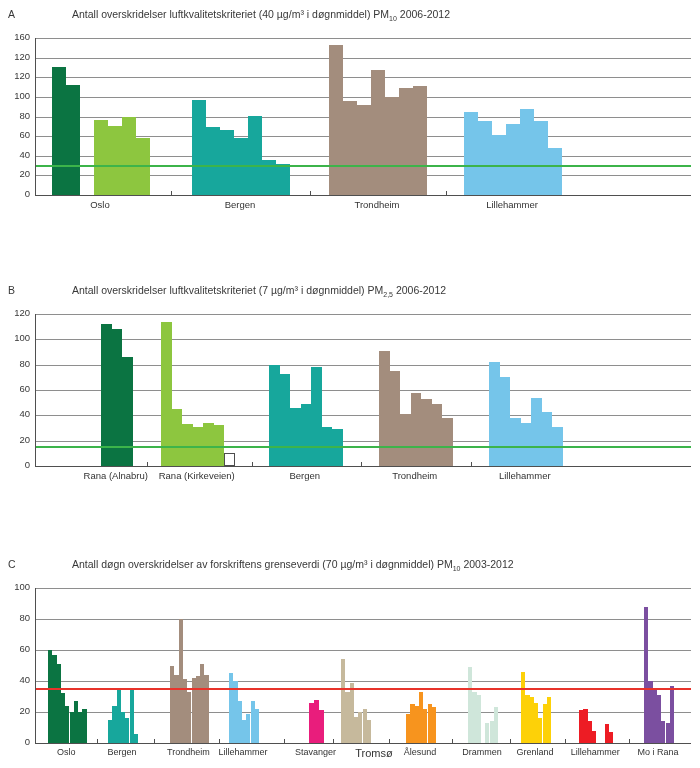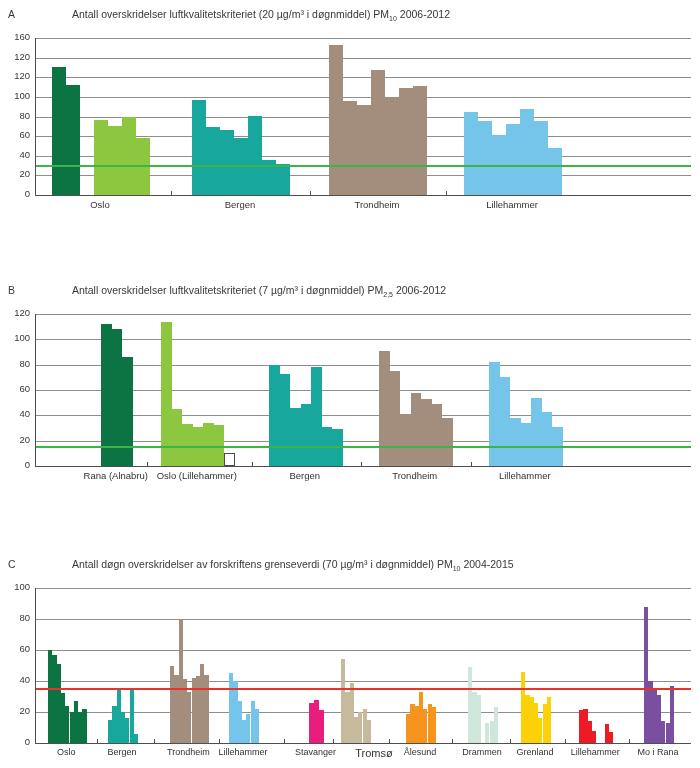--- a/index.html
+++ b/index.html
@@ -25,21 +25,21 @@
   .xlabel { position:absolute; top:0; transform:translateX(-50%); white-space:nowrap; color:#333; }
 </style>
 </head>
 <body>
 
 <div id="wrap">
 
   <section class="chart" id="chart-a">
     <div class="chart-head">
       <span class="chart-letter">A</span>
-      <span class="chart-title"><span>Antall overskridelser luftkvalitetskriteriet (20 µg/m³ i døgnmiddel) PM</span><sub>10</sub><span> 2006-2012</span></span>
+      <span class="chart-title"><span>Antall overskridelser luftkvalitetskriteriet (40 µg/m³ i døgnmiddel) PM</span><sub>10</sub><span> 2006-2012</span></span>
     </div>
     <div class="chart-body">
         <div class="plot" style="height: 157px;">
           <div class="gridline" style="bottom: 18.625px;"></div>
           <div class="gridline" style="bottom: 38.25px;"></div>
           <div class="gridline" style="bottom: 57.875px;"></div>
           <div class="gridline" style="bottom: 77.5px;"></div>
           <div class="gridline" style="bottom: 97.125px;"></div>
           <div class="gridline" style="bottom: 116.75px;"></div>
           <div class="gridline" style="bottom: 136.375px;"></div>
@@ -146,32 +146,32 @@
           <div class="bar" style="left: 505.5px; width: 10.5px; height: 54.4667px; background: rgb(117, 197, 234);"></div>
           <div class="bar" style="left: 516px; width: 10.5px; height: 39.2667px; background: rgb(117, 197, 234);"></div>
           <div class="tick" style="left: 110.75px;"></div>
           <div class="tick" style="left: 215.75px;"></div>
           <div class="tick" style="left: 324.75px;"></div>
           <div class="tick" style="left: 434.75px;"></div>
           <div class="refline" style="bottom: 18px; background: rgb(60, 180, 74);"></div>
         </div>
         <div class="xaxis">
           <div class="xlabel" style="left: 80.75px; font-size: 9.5px;">Rana (Alnabru)</div>
-          <div class="xlabel" style="left: 161.75px; font-size: 9.5px;">Oslo (Lillehammer)</div>
+          <div class="xlabel" style="left: 161.75px; font-size: 9.5px;">Rana (Kirkeveien)</div>
           <div class="xlabel" style="left: 269.75px; font-size: 9.5px;">Bergen</div>
           <div class="xlabel" style="left: 379.75px; font-size: 9.5px;">Trondheim</div>
           <div class="xlabel" style="left: 489.75px; font-size: 9.5px;">Lillehammer</div>
         </div>
       </div>
   </section>
 
   <section class="chart" id="chart-c">
     <div class="chart-head">
       <span class="chart-letter">C</span>
-      <span class="chart-title"><span>Antall døgn overskridelser av forskriftens grenseverdi (70 µg/m³ i døgnmiddel) PM</span><sub>10</sub><span> 2004-2015</span></span>
+      <span class="chart-title"><span>Antall døgn overskridelser av forskriftens grenseverdi (70 µg/m³ i døgnmiddel) PM</span><sub>10</sub><span> 2003-2012</span></span>
     </div>
     <div class="chart-body">
         <div class="plot" style="height: 155px;">
           <div class="gridline" style="bottom: 30px;"></div>
           <div class="gridline" style="bottom: 61px;"></div>
           <div class="gridline" style="bottom: 92px;"></div>
           <div class="gridline" style="bottom: 123px;"></div>
           <div class="gridline" style="bottom: 154px;"></div>
           <div class="ylabel" style="bottom: -4px;">0</div>
           <div class="ylabel" style="bottom: 27px;">20</div>

